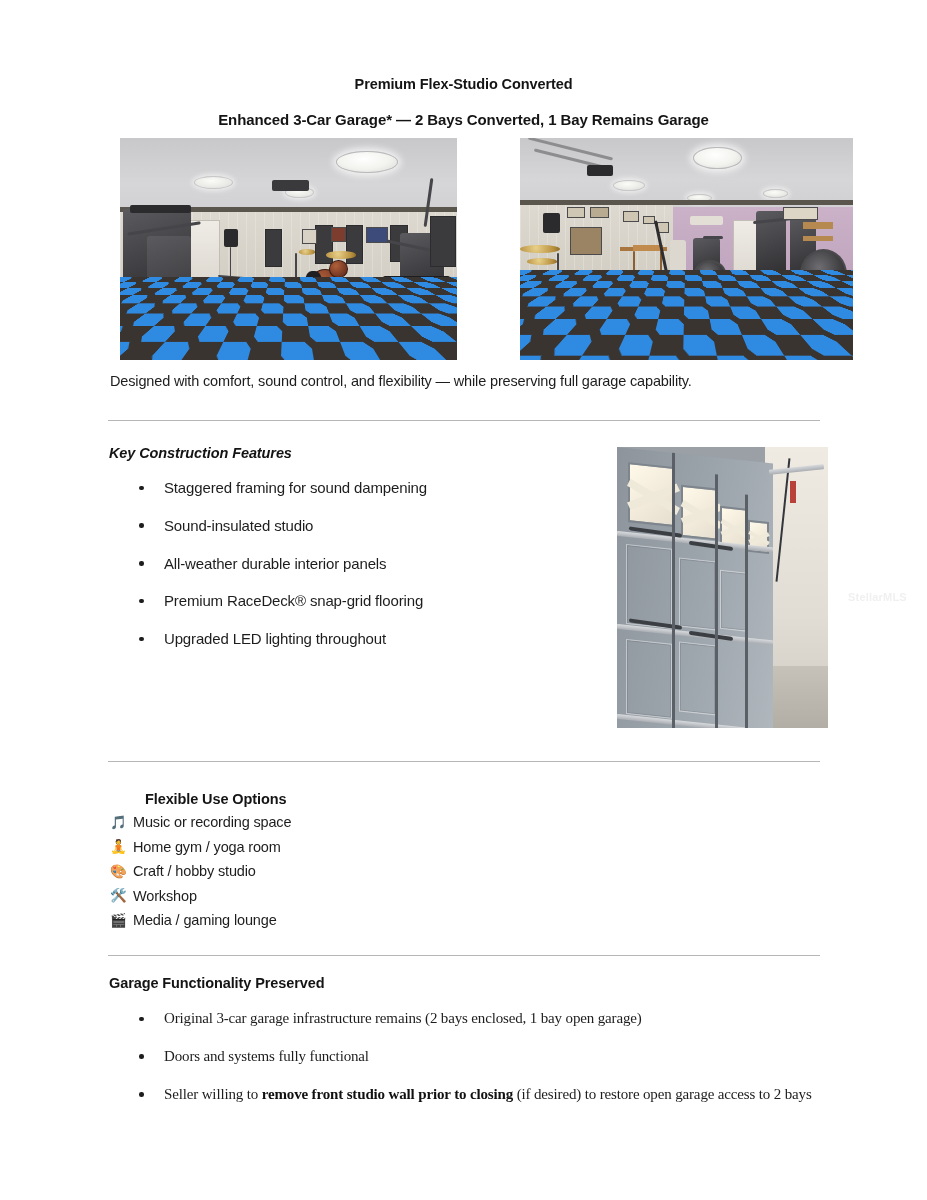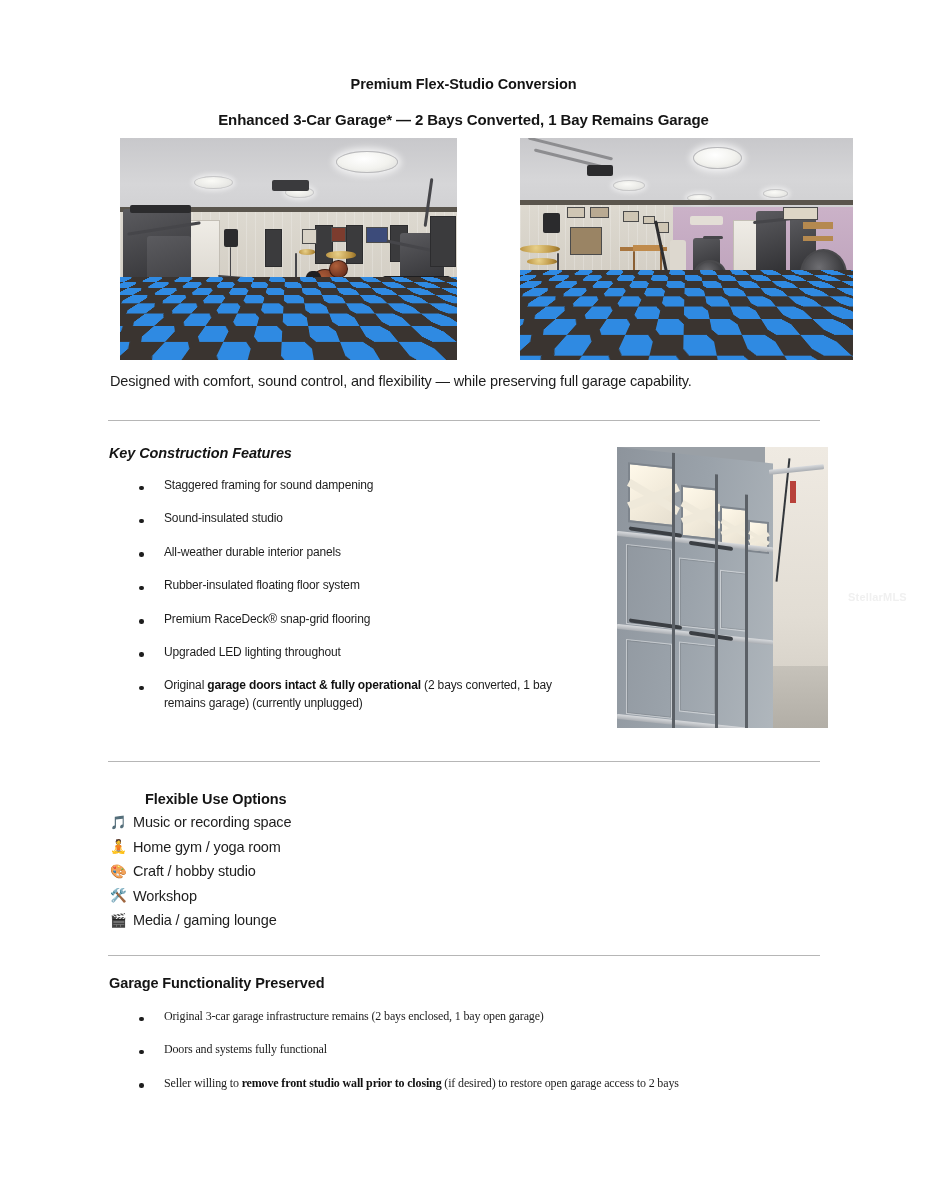--- a/index.html
+++ b/index.html
@@ -206,21 +206,21 @@
   
   .bullets {
     position: absolute;
     list-style: none;
     margin: 0;
     padding: 0;
   }
   .bullets li {
     position: relative;
     padding-left: 55px;
-    font-size: 12px;
+    font-size: 15px;
     color: #1d1d1d;
     letter-spacing: -0.15px;
     line-height: 1.45;
   }
   .bullets li::before {
     content: "";
     position: absolute;
     left: 30px;
     top: 8.5px;
     width: 4.5px;
@@ -343,21 +343,21 @@
     color: #f0f0f0;
     letter-spacing: 0.2px;
     user-select: none;
   }
 </style>
 </head>
 <body>
 
 <div class="page">
 
-  <div class="doc-title">Premium Flex-Studio Conversion</div>
+  <div class="doc-title">Premium Flex-Studio Converted</div>
   <div class="doc-subtitle">Enhanced 3-Car Garage* — 2 Bays Converted, 1 Bay Remains Garage</div>
 
   <div class="photo-band">
 
     <div class="photo photo-left">
       <div class="scene">
         <div class="ceiling"></div>
         <div class="ceiling-light" style="left:64%;top:6%;width:18%;height:9%;"></div>
         <div class="ceiling-light small" style="left:22%;top:17%;width:11%;height:5%;"></div>
         <div class="ceiling-light small" style="left:49%;top:22%;width:8%;height:4%;"></div>
@@ -475,24 +475,22 @@
   <div class="caption">Designed with comfort, sound control, and flexibility — while preserving full garage capability.</div>
 
   <div class="divider divider-1"></div>
 
   <div class="section-heading sh-key">Key Construction Features</div>
 
   <ul class="bullets key">
     <li><span>Staggered framing for sound dampening</span></li>
     <li><span>Sound-insulated studio</span></li>
     <li><span>All-weather durable interior panels</span></li>
-    <li><span>Rubber-insulated floating floor system</span></li>
     <li><span>Premium RaceDeck® snap-grid flooring</span></li>
     <li><span>Upgraded LED lighting throughout</span></li>
-    <li><span>Original </span><b>garage doors intact &amp; fully operational</b><span> (2 bays converted, 1 bay remains garage) (currently unplugged)</span></li>
   </ul>
 
   <div class="door-photo">
     <div class="dp-wallR"></div>
     <div class="dp-floor"></div>
     <div class="dp-door">
       <div class="dp-window" style="left:7%;top:5%;width:27%;height:20%;"></div>
       <div class="dp-window" style="left:41%;top:11%;width:21%;height:17%;"></div>
       <div class="dp-window" style="left:66%;top:17%;width:15%;height:13%;"></div>
       <div class="dp-window" style="left:84%;top:21%;width:11%;height:10%;"></div>

